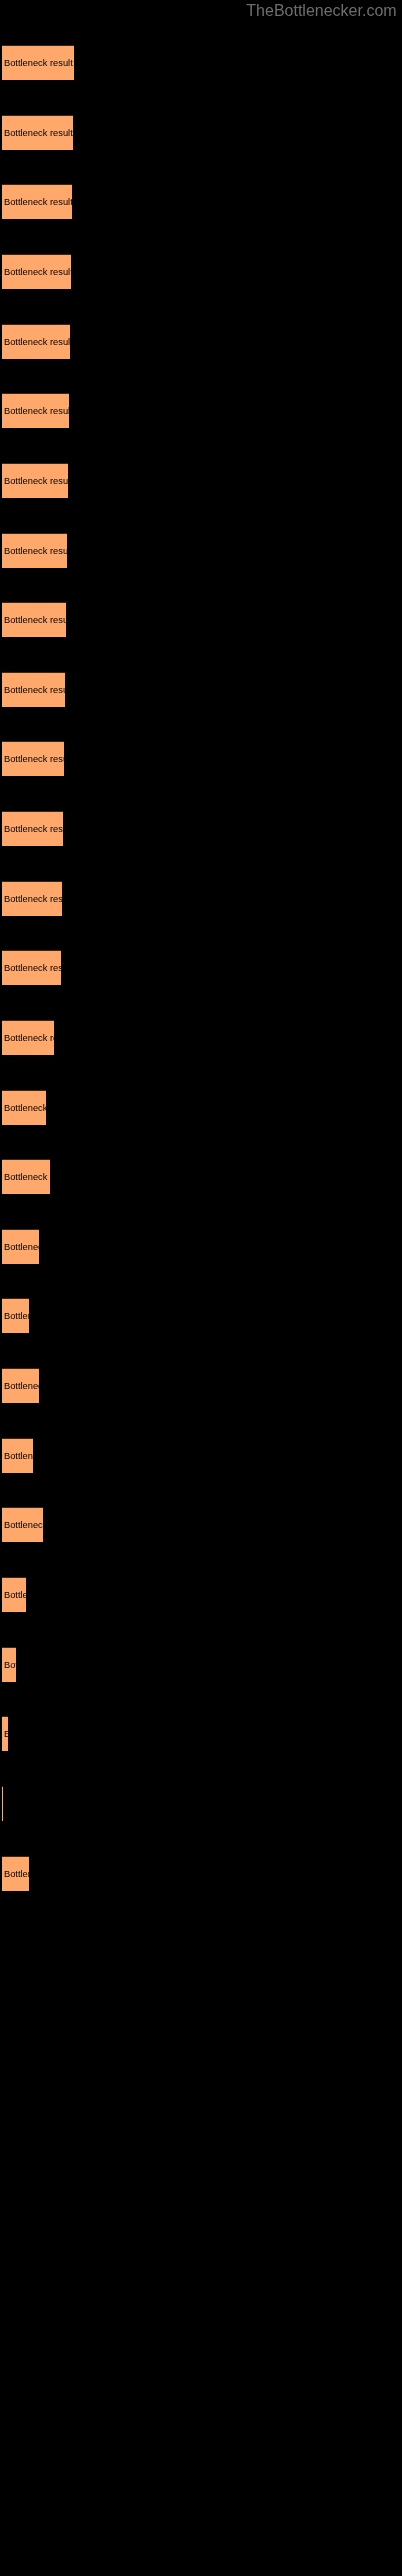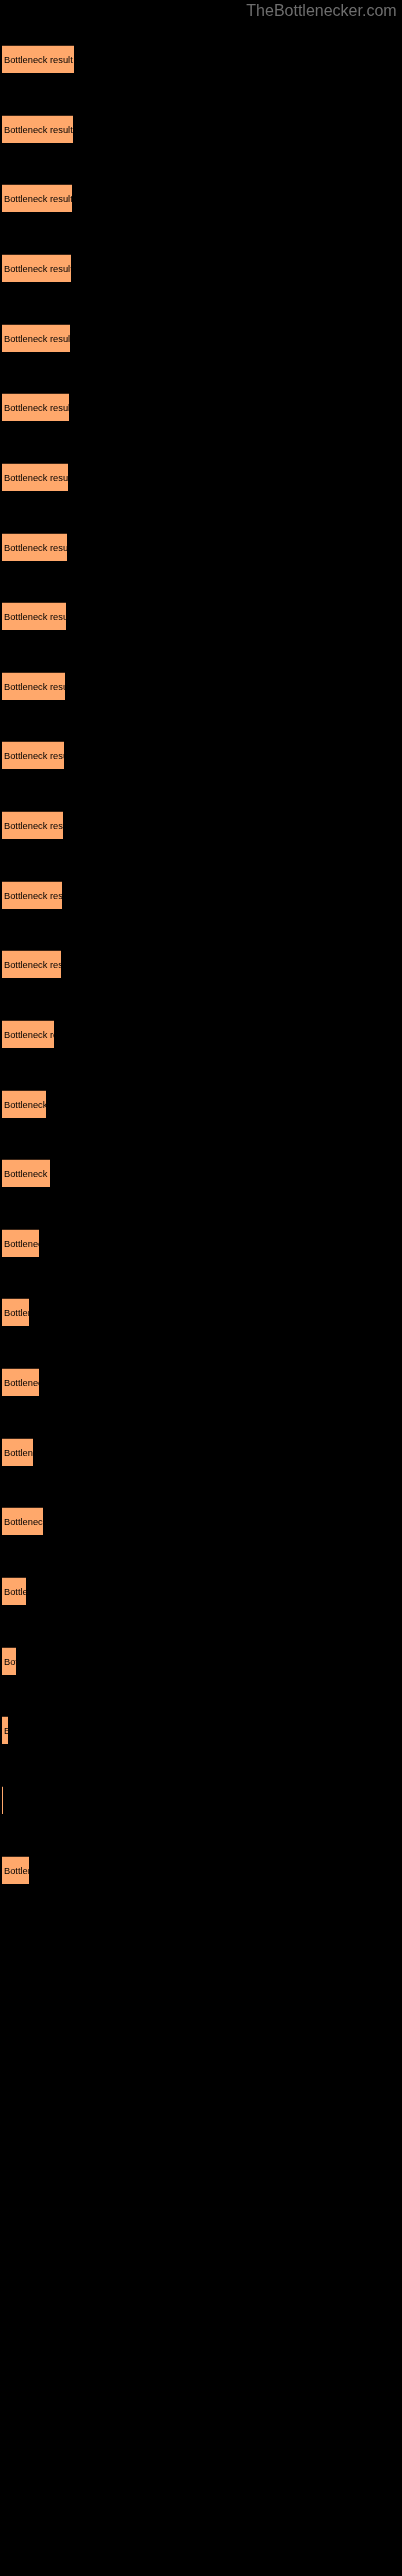--- a/index.html
+++ b/index.html
@@ -25,21 +25,21 @@
     white-space:nowrap;
   }
   .bar-row{
     position:absolute;
     left:1.6px;
     height:20px;
   }
   .bar{
     position:absolute;
     left:0;top:0;
-    height:28px;
+    height:35px;
     box-sizing:border-box;
     background:#ffa86b;
     border-top:0.8px solid #3b2516;
     overflow:hidden;
     white-space:nowrap;
   }
   .bar-label{
     position:absolute;
     left:2.4px;
     top:50%;

